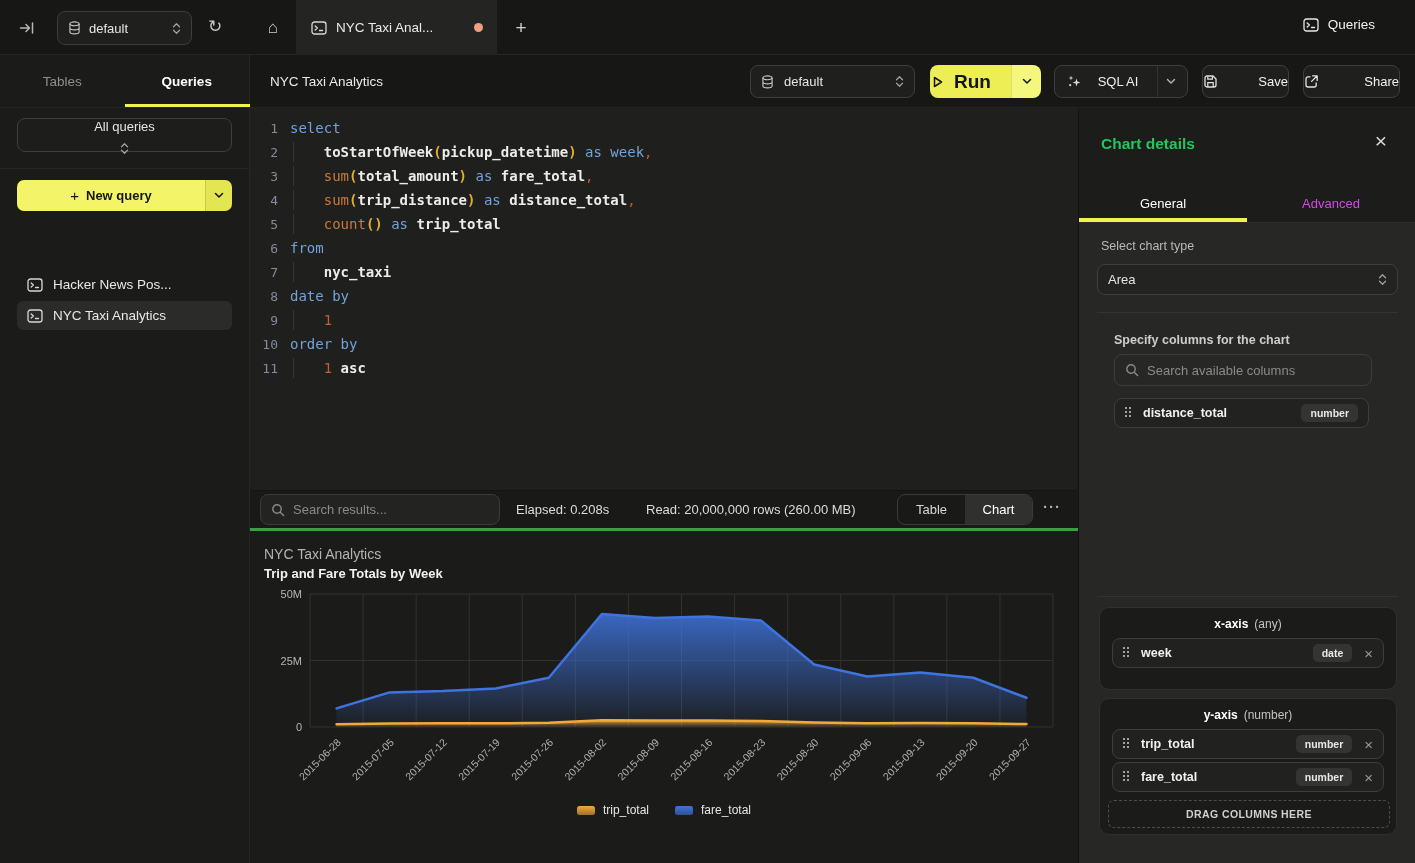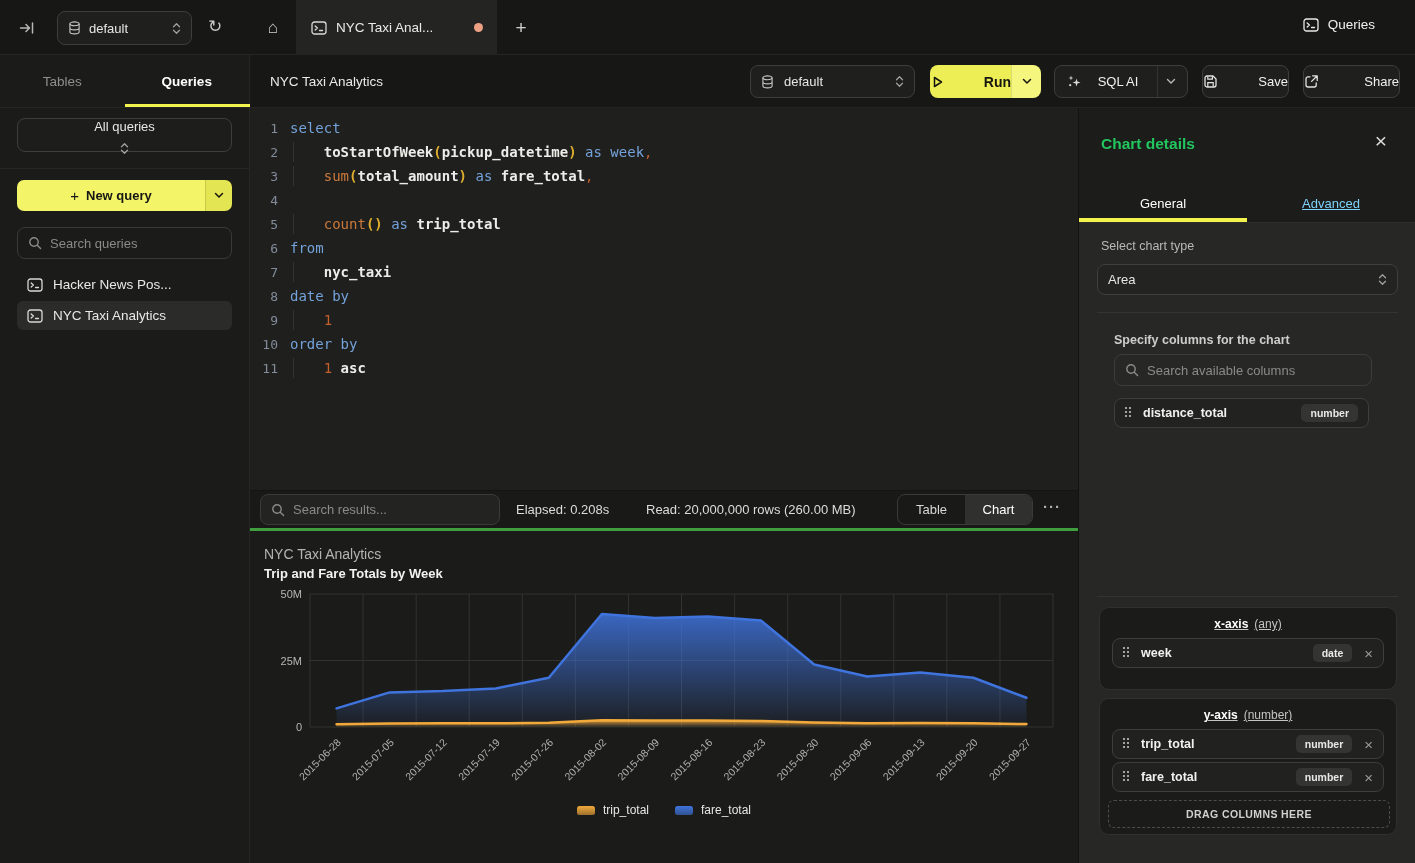--- a/index.html
+++ b/index.html
@@ -43,21 +43,21 @@
   .query-list { position:absolute; left:17px; top:215px; width:215px; display:flex; flex-direction:column; gap:2px; }
   .query-item { height:29px; display:flex; align-items:center; gap:10px; padding:0 10px; border-radius:6px; font-size:13.5px; color:#e8e8e6; cursor:pointer; white-space:nowrap; }
   .query-item.selected { background:#2b2b29; }
 
   
   .main-toolbar { position:absolute; left:250px; top:55px; width:1165px; height:53px; background:#171715; border-bottom:1px solid #242422; }
   .doc-title { position:absolute; left:20px; top:19px; font-size:13.5px; color:#eaeae8; }
   .db-select-main { position:absolute; left:500px; top:10px; width:165px; height:33px; cursor:pointer; }
   .db-select-main .lbl { flex:1; padding-left:2px; }
   .run-btn { position:absolute; left:680px; top:10px; width:111px; height:33px; border-radius:8px; overflow:hidden; display:flex; cursor:pointer; }
-  .run-main { flex:1; background:#edee55; display:flex; align-items:center; justify-content:space-between; gap:9px; color:#15150f; font-size:14px; font-weight:bold; }
+  .run-main { flex:1; background:#edee55; display:flex; align-items:center; justify-content:flex-start; gap:9px; color:#15150f; font-size:19px; font-weight:bold; }
   .run-chev { width:30px; background:#f5f67e; display:flex; align-items:center; justify-content:center; border-left:1px solid rgba(0,0,0,.1); }
   .toolbar-btn { position:absolute; top:10px; height:33px; background:#1f1f1d; border:1px solid #3e3e3c; border-radius:8px; display:flex; align-items:center; justify-content:space-between; gap:9px; font-size:13px; color:#f0f0ee; cursor:pointer; }
   .sqlai-btn { left:804px; width:134px; padding:0 4px 0 12px; }
   .sqlai-chev { width:26px; height:31px; display:flex; align-items:center; justify-content:center; border-left:1px solid #33332f; margin-left:3px; }
   .save-btn { left:952px; width:87px; }
   .share-btn { left:1053px; width:97px; }
 
   
   .editor { position:absolute; left:250px; top:108px; width:828px; height:382px; background:#1f1f1d; padding-top:8px; font-family:"DejaVu Sans Mono", monospace; font-size:14px; }
   .code-line { height:24px; display:flex; align-items:center; }
@@ -95,41 +95,41 @@
   .legend-swatch { width:18px; height:9px; border-radius:2.5px; }
 
   
   .right-panel { position:absolute; left:1078px; top:108px; width:337px; height:755px; background:#272725; border-left:1px solid #121210; }
   .rp-header { position:relative; height:77px; background:#1c1c1a; }
   .rp-title { position:absolute; left:22px; top:27px; font-size:15.5px; font-weight:bold; color:#22c55e; }
   .rp-close { position:absolute; right:28px; top:22px; font-size:21px; color:#dcdcda; cursor:pointer; line-height:1; }
   .rp-tabs { position:relative; height:38px; background:#1c1c1a; border-bottom:1px solid #2c2c2a; display:flex; }
   .rp-tab { width:168px; display:flex; align-items:center; justify-content:center; font-size:13px; cursor:pointer; }
   .rp-tab.active { color:#fff; }
-  .rp-tab.inactive { color:#7dd3fc;text-decoration:underline; }
+  .rp-tab.inactive { color:#d946ef; }
   .rp-tab-underline { position:absolute; left:0; bottom:0; width:168px; height:4px; background:#f2f34d; }
   .rp-label { position:absolute; font-size:12.5px; color:#b9b9b7; }
   .chart-type-select { position:absolute; left:18px; top:156px; width:301px; height:31px; background:#232322; border-color:#403f3d; cursor:pointer; }
   .chart-type-select .lbl { flex:1; font-size:13px; }
   .rp-divider { position:absolute; left:18px; top:204px; width:301px; height:1px; background:#343432; }
   .cols-label { left:35px; top:225px; color:#cdcdcb; font-weight:bold; }
   .cols-search { position:absolute; left:35px; top:246px; width:258px; height:32px; border-color:#3c3c3a; }
   .avail-cols { position:absolute; left:35px; top:290px; width:255px; }
   .pill { height:30px; border:1px solid #3e3e3c; border-radius:8px; background:#222220; display:flex; align-items:center; gap:10px; padding:0 10px; cursor:grab; }
   .pill + .pill { margin-top:3px; }
   .pill .p-name { flex:1; font-size:12.5px; font-weight:bold; color:#f0f0ee; }
   .badge { background:#343432; border-radius:5px; padding:3px 9px; font-size:10.5px; font-weight:bold; color:#e8e8e6; }
   .pill .rm { font-size:15px; color:#9a9a98; cursor:pointer; line-height:1; padding-left:2px; }
   .drag-dots { display:grid; grid-template-columns:repeat(2,4px); grid-auto-rows:4px; width:8px; }
   .drag-dots i { width:2px; height:2px; border-radius:50%; background:#cfcfcd; }
   .axis-sep { position:absolute; left:18px; top:488px; width:301px; height:1px; background:#343432; }
   .axis-card { position:absolute; left:20px; width:298px; background:#1b1b19; border:1px solid #30302e; border-radius:10px; }
   .axis-card.x { top:499px; height:83px; }
   .axis-card.y { top:590px; height:137px; }
-  .axis-head { text-align:center; padding-top:9px; font-size:12px; color:#c4c4c2;text-decoration:underline; }
+  .axis-head { text-align:center; padding-top:9px; font-size:12px; color:#c4c4c2; }
   .axis-head b { color:#fff; margin-right:6px; }
   .axis-items { margin:7px 12px 0; }
   .axis-card .pill { background:#21211f; }
   .drop-zone { position:absolute; left:8px; top:101px; width:282px; height:28px; border:1.5px dashed #4d4d4b; border-radius:6px; display:flex; align-items:center; justify-content:center; font-size:10.5px; font-weight:bold; letter-spacing:.4px; color:#d0d0ce; }
 
   .icon-svg { display:block; }
 </style>
 </head>
 <body>
 
@@ -208,29 +208,20 @@
       <div class="nq-main">
         <span class="plus">+</span>
         <span>New query</span>
       </div>
       <div class="nq-chev">
         <svg class="icon-svg" width="10" height="7" viewBox="0 0 10 7">
             <path d="M1.5 1.5 L5 5 L8.5 1.5" stroke="#15150f" stroke-width="1.5" fill="none" stroke-linecap="round" stroke-linejoin="round"></path>
           </svg>
       </div>
     </div>
-    <div class="search-box side-search">
-      <span>
-        <svg class="icon-svg" width="14" height="14" viewBox="0 0 14 14">
-            <circle cx="6" cy="6" r="4.2" stroke="#8a8a88" stroke-width="1.4" fill="none"></circle>
-            <path d="M9.2 9.2 L12.6 12.6" stroke="#8a8a88" stroke-width="1.4" stroke-linecap="round"></path>
-          </svg>
-      </span>
-      <input placeholder="Search queries" style="">
-    </div>
     <div class="query-list" id="query-list">
         <div class="query-item">
           <span>
             <svg class="icon-svg" width="16" height="14" viewBox="0 0 16 14">
               <rect x="1" y="1" width="14" height="12" rx="2.5" stroke="#d8d8d6" stroke-width="1.3" fill="none"></rect>
               <path d="M4.2 5 L6.4 7 L4.2 9" stroke="#d8d8d6" stroke-width="1.3" fill="none" stroke-linecap="round" stroke-linejoin="round"></path>
               <path d="M8.5 9.5 H11.5" stroke="#d8d8d6" stroke-width="1.3" stroke-linecap="round"></path>
             </svg>
           </span>
           <span>Hacker News Pos...</span>
@@ -322,20 +313,21 @@
       <div class="code-line">
         <span class="ln">2</span>
         <span class="line-content guided"><span class="tk-pl">    </span><span class="tk-id">toStartOfWeek</span><span class="tk-par">(</span><span class="tk-id">pickup_datetime</span><span class="tk-par">)</span><span class="tk-pl"> </span><span class="tk-kw">as</span><span class="tk-pl"> </span><span class="tk-kw">week</span><span class="tk-pun">,</span></span>
       </div>
       <div class="code-line">
         <span class="ln">3</span>
         <span class="line-content guided"><span class="tk-pl">    </span><span class="tk-fn">sum</span><span class="tk-par">(</span><span class="tk-id">total_amount</span><span class="tk-par">)</span><span class="tk-pl"> </span><span class="tk-kw">as</span><span class="tk-pl"> </span><span class="tk-id">fare_total</span><span class="tk-pun">,</span></span>
       </div>
       <div class="code-line">
         <span class="ln">4</span>
+        <span class="line-content guided"><span class="tk-pl">    </span><span class="tk-fn">sum</span><span class="tk-par">(</span><span class="tk-id">trip_distance</span><span class="tk-par">)</span><span class="tk-pl"> </span><span class="tk-kw">as</span><span class="tk-pl"> </span><span class="tk-id">distance_total</span><span class="tk-pun">,</span></span>
       </div>
       <div class="code-line">
         <span class="ln">5</span>
         <span class="line-content guided"><span class="tk-pl">    </span><span class="tk-fn">count</span><span class="tk-par">()</span><span class="tk-pl"> </span><span class="tk-kw">as</span><span class="tk-pl"> </span><span class="tk-id">trip_total</span></span>
       </div>
       <div class="code-line">
         <span class="ln">6</span>
         <span class="line-content"><span class="tk-kw">from</span></span>
       </div>
       <div class="code-line">

